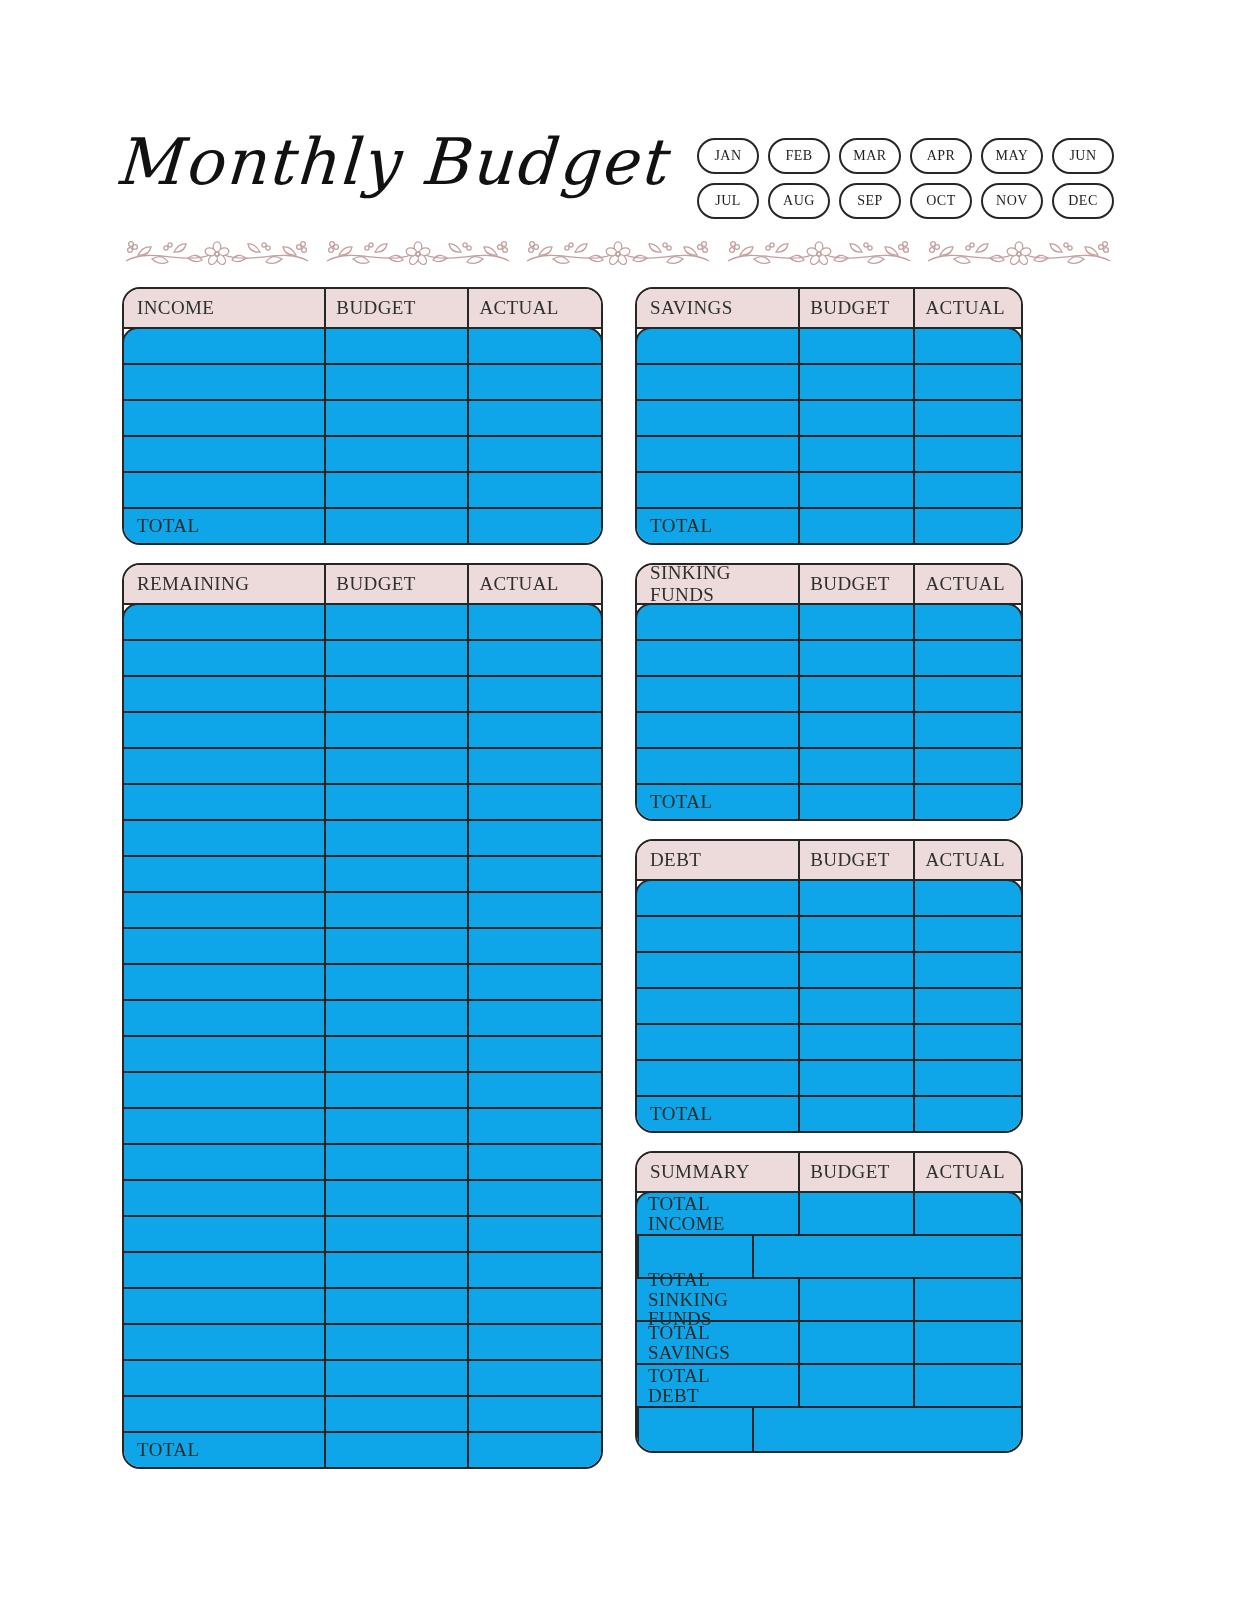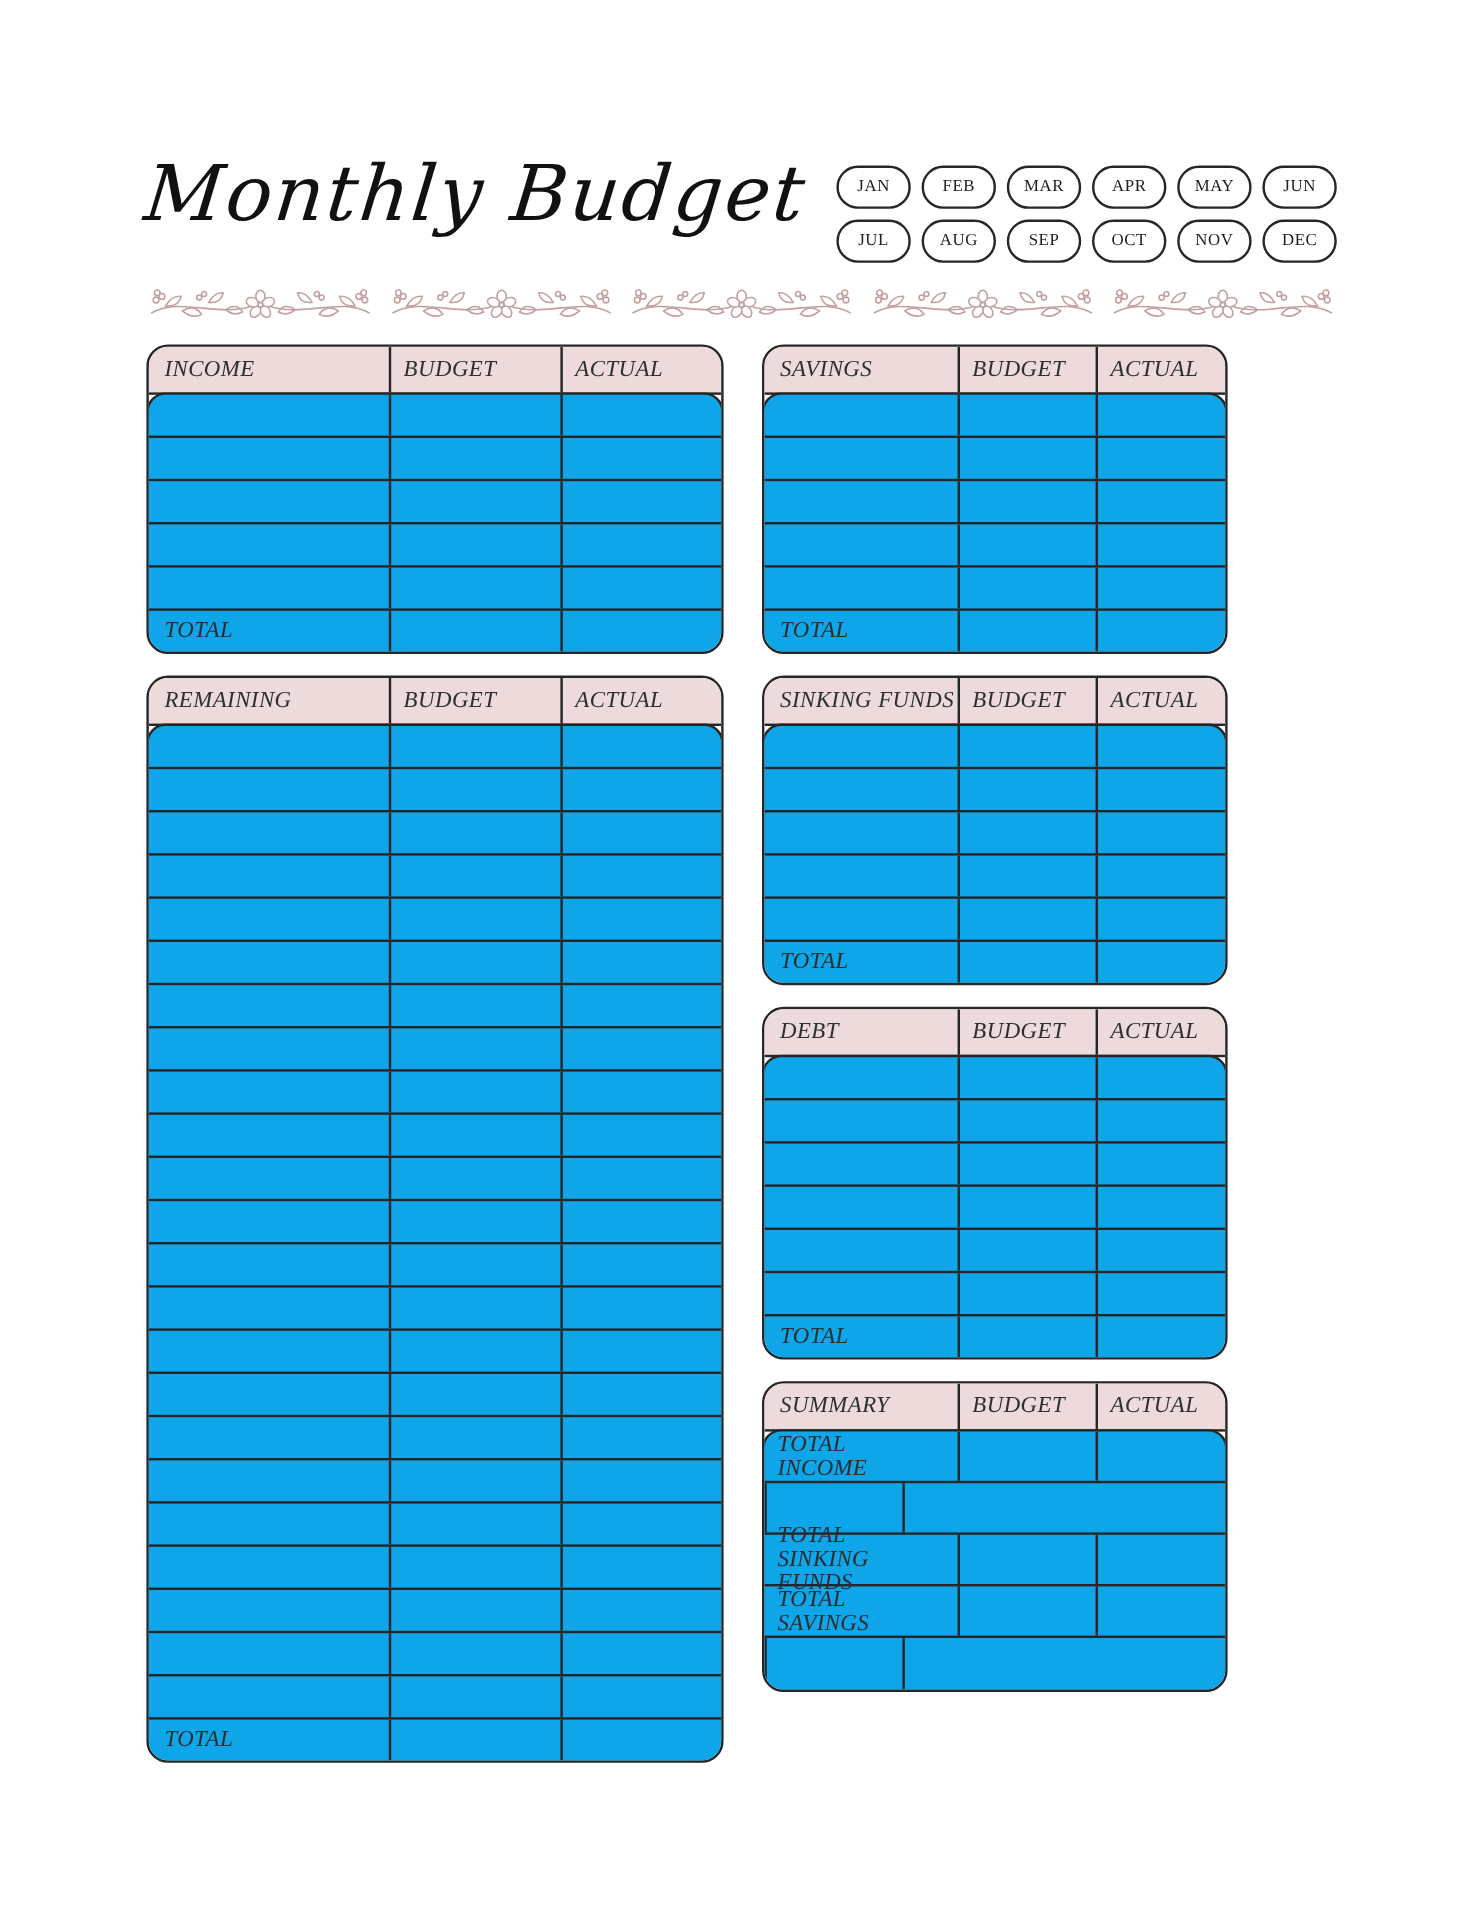--- a/index.html
+++ b/index.html
@@ -60,21 +60,20 @@
   .col { display: flex; flex-direction: column; gap: 18px; }
   .col.left  { width: 481px; }
   .col.right { width: 388px; }
 
   
   .ptable {
     border: 2px solid #262626;
     border-radius: 18px;
     background: #ffffff;
     overflow: hidden;
-    font-style: italic;
   }
   .thead {
     display: flex;
     height: 40px;
     background: #ecdbda;
     border-bottom: 2px solid #262626;
   }
   .cell { height: 100%; display: flex; align-items: center; }
   .c1 { width: 42%; padding-left: 13px; }
   .c2 { width: 30%; border-left: 2px solid #262626; padding-left: 10px; }
@@ -503,20 +502,25 @@
               <div class="cell c1">TOTAL SINKING FUNDS</div>
               <div class="cell c2"></div>
               <div class="cell c3"></div>
             </div>
             <div class="row">
               <div class="cell c1">TOTAL SAVINGS</div>
               <div class="cell c2"></div>
               <div class="cell c3"></div>
             </div>
             <div class="row">
+              <div class="cell c1">TOTAL DEBT</div>
+              <div class="cell c2"></div>
+              <div class="cell c3"></div>
+            </div>
+            <div class="row">
               <div class="cell c2"></div>
               <div class="cell c3"></div>
             </div>
         </div>
       </section>
     </div>
 
   </div>
 </div>
 

